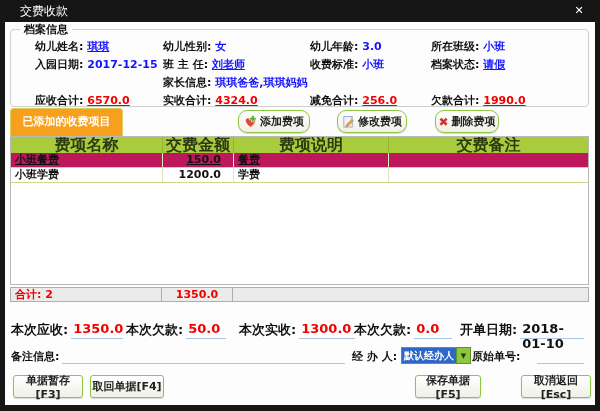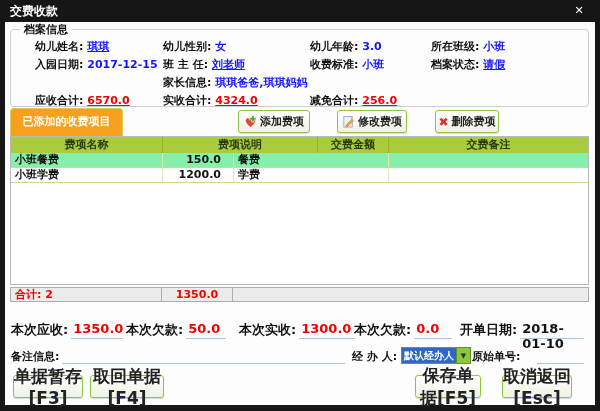--- a/index.html
+++ b/index.html
@@ -1,19 +1,19 @@
 <!DOCTYPE html>
 <html><head>
 <meta charset="utf-8">
 <style>
   * { margin:0; padding:0; box-sizing:border-box; }
   body { width:600px; height:411px; font-family:"DejaVu Sans", sans-serif; }
   .dialog { position:relative; width:600px; height:411px; background:#161616; overflow:hidden; }
   .titlebar { position:absolute; top:0; left:0; right:0; height:22px; color:#fff;
-              font-size:12px; font-weight:bold; line-height:22px; padding-left:10px; }
+              font-size:12px; font-weight:normal; line-height:22px; padding-left:20px; }
   .close-btn { position:absolute; top:2px; right:12px; width:18px; height:18px; color:#fff;
                font-size:11px; font-weight:bold; text-align:center; line-height:18px; cursor:pointer; }
   .content { position:absolute; left:5px; top:22px; width:590px; height:383px; background:#fdfdfd; }
 
   
   .groupbox { position:absolute; left:5px; top:7px; width:579px; height:78px;
               border:1px solid #cfcfcf; border-radius:4px; }
   .groupbox-title { position:absolute; top:-8px; left:9px; background:#fdfdfd; padding:0 4px;
                     font-size:11px; font-weight:bold; color:#111; }
   .field-grid { display:grid; grid-template-columns:128px 147px 121px 1fr;
@@ -25,38 +25,38 @@
   .v-blue { color:#1414ff; }
   .v-link { color:#1414ff; text-decoration:underline; cursor:pointer; }
   .v-blue-b { color:#1414ff; font-weight:bold; }
   .v-red { color:#f20000; text-decoration:underline;margin-top:48px; }
 
   
   .tab { position:absolute; left:5px; top:86px; width:113px; height:28px; background:#f7a01d;
          border:1px solid #d9cf5a; border-bottom:none; border-radius:4px 4px 0 0; color:#fff;
          font-size:11px; font-weight:bold; text-align:center; line-height:26px; cursor:pointer; }
   .tool-btn { position:absolute; top:88px; height:23px; background:linear-gradient(#ffffff,#f0f0e6);
-              border:1px solid #8dc63f; border-radius:3px; font-size:11px; font-weight:bold; color:#222;
+              border:1px solid #8dc63f; border-radius:9px; font-size:11px; font-weight:bold; color:#222;
               display:flex; align-items:center; justify-content:center; gap:3px; cursor:pointer;
               box-shadow:0 1px 1px rgba(0,0,0,0.15); }
   .btn-add { left:233px; width:72px; }
   .btn-edit { left:332px; width:70px; }
   .btn-del { left:430px; width:64px; }
   .icon-svg { width:13px; height:13px; display:block; }
   .del-glyph { color:#d9302c; font-size:12px; font-weight:bold; line-height:1; }
 
   
   .fee-table { position:absolute; left:5px; top:114px; width:579px; height:149px;
                border:1px solid #b9b9b9; background:#fff; overflow:hidden; }
-  .thead { display:flex; height:16px; background:#a9cc3d; font-size:11px; font-weight:bold; color:#2c3a10; }
+  .thead { display:flex; height:16px; background:#a9cc3d; font-size:16px; font-weight:bold; color:#2c3a10; }
   .thead .th { border-right:1px solid #93b52e; text-align:center; line-height:16px; overflow:hidden; }
   .trow { display:flex; height:15px; font-size:11px; font-weight:bold; color:#111;
           border-bottom:1px solid #c6dd8e; cursor:pointer; }
   .trow .td { border-right:1px solid #dcebb5; line-height:14px; white-space:nowrap; overflow:hidden; }
-  .row-alt { background:#86efac; }
+  .row-alt { background:#be185d;text-decoration:underline; }
   .c1 { width:152px; } .c2 { width:71px; } .c3 { width:155px; } .c4 { flex:1; border-right:none !important; }
   .td.c1, .td.c3 { padding-left:4px; }
   .td.c2 { text-align:right; padding-right:12px; }
 
   
   .total-row { position:absolute; left:5px; top:265px; width:579px; height:15px; display:flex;
                background:#ebebeb; border:1px solid #adadad; font-size:11px; font-weight:bold; color:#f20000; }
   .total-row .tc { line-height:13px; }
   .tc1 { width:151px; border-right:1px solid #adadad; padding-left:4px; }
   .tc2 { width:71px; border-right:1px solid #adadad; text-align:center; }
@@ -78,24 +78,24 @@
   .input-line { position:absolute; border-bottom:1px solid #a9c7e0; height:15px; cursor:text; }
   .in-note { left:57px; width:283px; } .in-orig { left:532px; width:47px; }
   .combo { position:absolute; left:396px; top:-2px; display:flex; height:17px; cursor:pointer; }
   .combo-text { background:#2e66c9; color:#fff; font-size:10px; font-weight:bold; line-height:15px;
                 padding:0 2px; border:1px solid #6b86a8; border-right:none; white-space:nowrap; }
   .combo-arrow { width:15px; background:#8dc63f; border:1px solid #5f9422; display:flex;
                  align-items:center; justify-content:center; font-size:7px; color:#23380c; }
 
   
   .foot-btn { position:absolute; top:353px; height:23px; background:linear-gradient(#ffffff,#f0f0e6);
-              border:1px solid #8dc63f; border-radius:3px; font-size:17px; font-weight:bold; color:#222;
+              border:1px solid #8dc63f; border-radius:3px; font-size:11px; font-weight:bold; color:#222;
               text-align:center; cursor:pointer; display:flex; align-items:center; justify-content:center;
               box-shadow:0 1px 1px rgba(0,0,0,0.15); }
-  .f1 { left:8px; width:70px; } .f2 { left:85px; width:74px; } .f3 { left:410px; width:66px; } .f4 { left:497px; width:70px; }
+  .f1 { left:8px; width:70px; } .f2 { left:85px; width:74px; } .f3 { left:410px; width:66px; } .f4 { left:516px; width:70px; }
 </style>
 </head>
 <body>
 
 <div class="dialog">
   <div class="titlebar">
     <span>交费收款</span>
   </div>
   <div class="close-btn">✕</div>
 
@@ -109,20 +109,21 @@
         <div class="field"><span class="lbl">幼儿年龄:</span> <span class="v-blue">3.0</span></div>
         <div class="field"><span class="lbl">所在班级:</span> <span class="v-blue">小班</span></div>
         <div class="field"><span class="lbl">入园日期:</span> <span class="v-blue">2017-12-15</span></div>
         <div class="field"><span class="lbl">班 主 任:</span> <span class="v-link">刘老师</span></div>
         <div class="field"><span class="lbl">收费标准:</span> <span class="v-blue-b">小班</span></div>
         <div class="field"><span class="lbl">档案状态:</span> <span class="v-link">请假</span></div>
         <div class="field span3"><span class="lbl">家长信息:</span> <span class="v-blue">琪琪爸爸,琪琪妈妈</span></div>
         <div class="field"><span class="lbl">应收合计:</span> <span class="v-red">6570.0</span></div>
         <div class="field"><span class="lbl">实收合计:</span> <span class="v-red">4324.0</span></div>
         <div class="field"><span class="lbl">减免合计:</span> <span class="v-red">256.0</span></div>
+        <div class="field"><span class="lbl">欠款合计:</span> <span class="v-red">1990.0</span></div>
       </div>
     </div>
 
     <div class="tab">已添加的收费项目</div>
     <div class="tool-btn btn-add">
       <svg class="icon-svg" viewBox="0 0 14 14">
         <path d="M7 13 C2 9 0.5 5.5 2.8 4 C4.5 3 6 4 7 5.6 C8 4 9.5 3 11.2 4 C13.5 5.5 12 9 7 13 Z" fill="#e04b3a"></path>
         <path d="M8.2 0.5 h2.6 v2.2 h2.2 v2.6 h-2.2 v2.2 H8.2 V5.3 H6 V2.7 h2.2 Z" fill="#4caf2e" stroke="#fff" stroke-width="0.6"></path>
       </svg>
       <span>添加费项</span>
@@ -136,22 +137,22 @@
       <span>修改费项</span>
     </div>
     <div class="tool-btn btn-del">
       <span class="del-glyph">✖</span>
       <span>删除费项</span>
     </div>
 
     <div class="fee-table">
       <div class="thead">
         <div class="th c1">费项名称</div>
+        <div class="th c2">交费金额</div>
         <div class="th c3">费项说明</div>
-        <div class="th c2">交费金额</div>
         <div class="th c4">交费备注</div>
       </div>
       <div class="trow row-alt">
         <div class="td c1">小班餐费</div>
         <div class="td c2">150.0</div>
         <div class="td c3">餐费</div>
         <div class="td c4"></div>
       </div>
       <div class="trow">
         <div class="td c1">小班学费</div>

